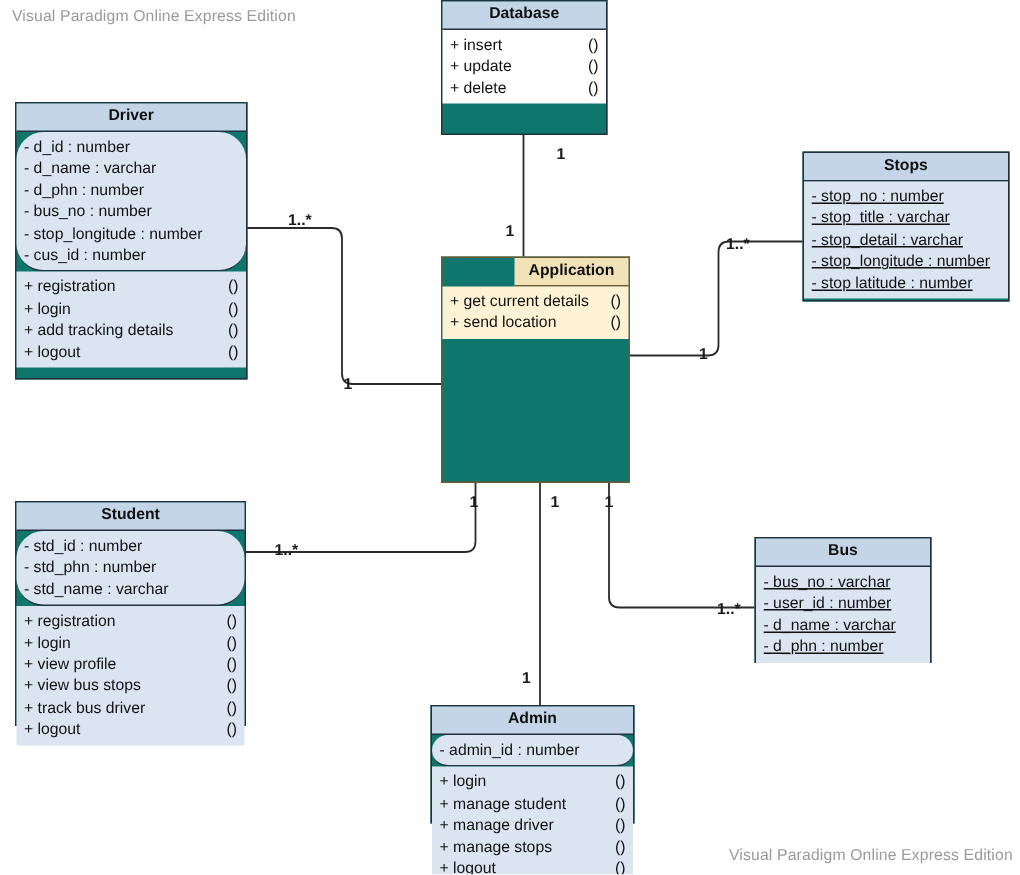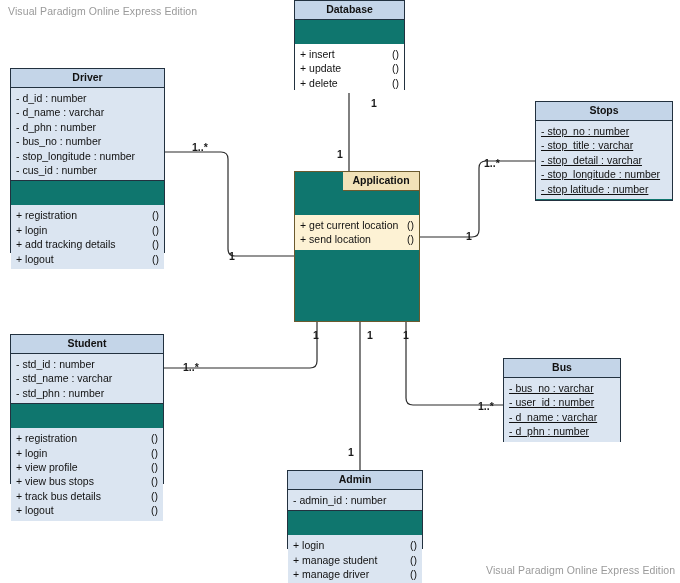--- a/index.html
+++ b/index.html
@@ -65,24 +65,24 @@
     background: #c4d5e8;
     line-height: 13px;
   }
   .cls .sect {
     box-sizing: border-box;
     padding: 3px 0 3px 0;
   }
   .cls .sect.attrs {
     background: #dbe5f1;
     border-bottom: 1.2px solid #22313f;
+    border-radius: 18px;
   }
   .cls .sect.ops {
     background: #dbe5f1;
-    margin-top: 24px;
   }
   .cls .sect.fill {
     background: #dbe5f1;
     text-decoration: underline;
   }
   .row {
     box-sizing: border-box;
     padding: 0 5px;
     line-height: 14.4px;
     height: 14.4px;
@@ -224,62 +224,62 @@
       <div class="row">
           <span class="nm">-  stop latitude  : number</span>
         </div>
     </div>
   </div>
 
   <div class="cls cream" style="left:294px; top:171px; width:126px; height:151px;">
     <div class="hdr">Application</div>
     <div class="sect ops">
       <div class="row">
-        <span class="nm">+ get current location</span>
+        <span class="nm">+ get current details</span>
         <span class="pr">()</span>
       </div>
       <div class="row">
         <span class="nm">+ send location</span>
         <span class="pr">()</span>
       </div>
     </div>
   </div>
 
   <div class="cls blue" style="left:10px; top:334px; width:154px; height:150px;">
     <div class="hdr">Student</div>
     <div class="sect attrs">
       <div class="row">
           <span class="nm">- std_id : number</span>
         </div>
       <div class="row">
+          <span class="nm">- std_phn : number</span>
+        </div>
+      <div class="row">
           <span class="nm">- std_name : varchar</span>
         </div>
-      <div class="row">
-          <span class="nm">- std_phn : number</span>
-        </div>
     </div>
     <div class="sect ops">
       <div class="row">
         <span class="nm">+ registration</span>
         <span class="pr">()</span>
       </div>
       <div class="row">
         <span class="nm">+ login</span>
         <span class="pr">()</span>
       </div>
       <div class="row">
         <span class="nm">+ view profile</span>
         <span class="pr">()</span>
       </div>
       <div class="row">
         <span class="nm">+ view bus stops</span>
         <span class="pr">()</span>
       </div>
       <div class="row">
-        <span class="nm">+ track bus details</span>
+        <span class="nm">+ track bus driver</span>
         <span class="pr">()</span>
       </div>
       <div class="row">
         <span class="nm">+ logout</span>
         <span class="pr">()</span>
       </div>
     </div>
   </div>
 
   <div class="cls blue" style="left:503px; top:358px; width:118px; height:84px;">

